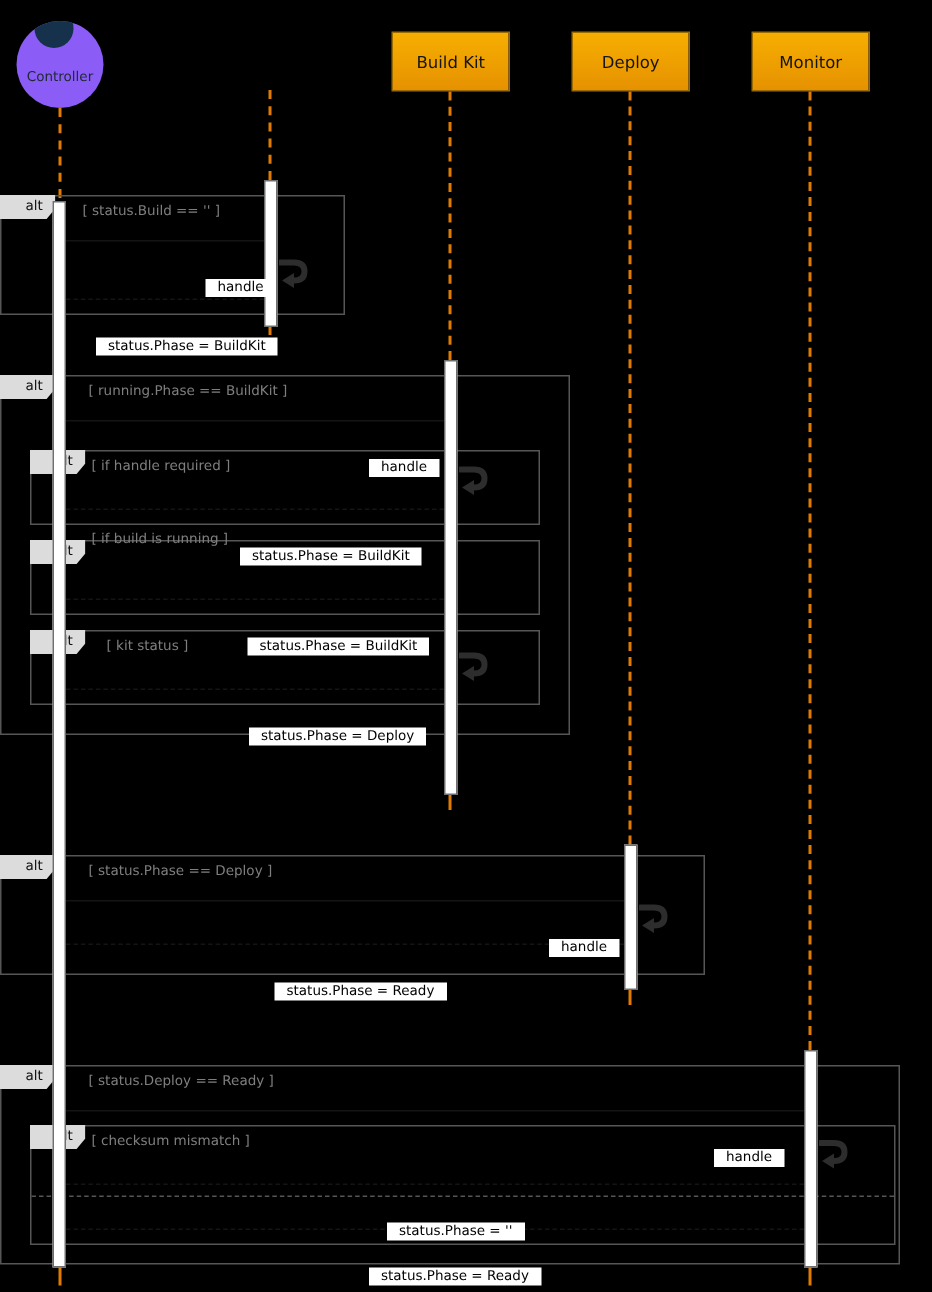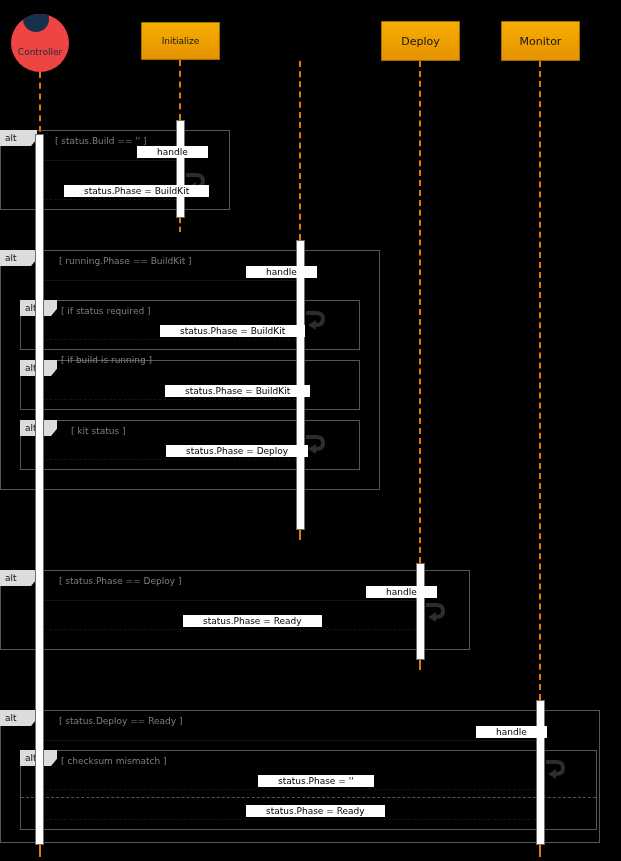--- a/index.html
+++ b/index.html
@@ -5,49 +5,49 @@
   html,body{margin:0;padding:0;background:#000;}
   #canvas{position:relative;width:621px;height:861px;background:#000000;overflow:hidden;
           font-family:"DejaVu Sans","Liberation Sans",sans-serif;}
   .part{position:absolute;display:flex;align-items:center;justify-content:center;
         background:linear-gradient(180deg,#f6ae00,#e69200);border:1px solid #9a6c00;
         color:#151515;box-sizing:border-box;z-index:3;}
   .life{position:absolute;width:0;border-left:2px dashed #e07b00;z-index:1;}
   .bar{position:absolute;width:9px;background:#ffffff;border:1px solid #6e6e6e;box-sizing:border-box;z-index:5;}
   .frag{position:absolute;border:1px solid #565656;box-sizing:border-box;z-index:2;}
   .tab{position:absolute;width:37px;height:16px;background:#dcdcdc;color:#101010;font-size:9px;
-       line-height:16px;padding-left:5px;box-sizing:border-box;
+       line-height:16px;padding-left:17px;box-sizing:border-box;
        clip-path:polygon(0 0,100% 0,100% 55%,84% 100%,0 100%);z-index:4;}
   .guard{position:absolute;color:#7f7f7f;font-size:9px;line-height:12px;white-space:nowrap;z-index:6;}
   .msg{position:absolute;background:#ffffff;color:#000000;font-size:9px;line-height:12px;
-       padding:0 20px;white-space:nowrap;z-index:7;}
+       padding:0 8px;white-space:nowrap;z-index:7;margin-top:40px;}
   .arrow{position:absolute;height:0;border-top:1px solid #141414;z-index:2;}
   .arrow.dashed{border-top-style:dashed;}
   .loop{position:absolute;z-index:6;}
   .divider{position:absolute;height:0;border-top:1px dashed #565656;z-index:2;}
   .actor{position:absolute;left:11px;top:14px;width:58px;height:58px;z-index:3;}
-  .actor-circle{position:relative;width:58px;height:58px;border-radius:50%;background:#ef4444;
+  .actor-circle{position:relative;width:58px;height:58px;border-radius:50%;background:#8b5cf6;
                 overflow:hidden;display:flex;align-items:flex-end;justify-content:center;}
   .actor-blob{position:absolute;top:-8px;left:12px;width:26px;height:26px;border-radius:50%;background:#15314b;}
   .actor-label{position:relative;color:#1f2933;font-size:9px;line-height:12px;margin-bottom:14px;}
 </style>
 </head>
 <body>
 
 <div id="canvas">
 
   <div class="actor">
     <div class="actor-circle">
       <div class="actor-blob"></div>
       <div class="actor-label">Controller</div>
     </div>
   </div>
 
-  <div class="part" style="left:141px;top:22px;width:79px;height:38px;font-size:9px">
-    <span>Initialize</span>
+  <div class="part" style="left:261px;top:21px;width:79px;height:40px;font-size:11px">
+    <span>Build Kit</span>
   </div>
   <div class="part" style="left:501px;top:21px;width:79px;height:40px;font-size:11px">
     <span>Monitor</span>
   </div>
   <div class="part" style="left:381px;top:21px;width:79px;height:40px;font-size:11px">
     <span>Deploy</span>
   </div>
 
   <div class="life" style="left:39px;top:72px;height:60px"></div>
   <div class="life" style="left:39px;top:845px;height:12px"></div>
@@ -63,21 +63,21 @@
   <div class="frag" style="left:0;top:130px;width:230px;height:80px"></div>
   <div class="tab" style="left:0;top:130px">alt</div>
   <div class="guard" style="left:55px;top:135px">[ status.Build == '' ]</div>
 
   <div class="frag" style="left:0;top:250px;width:380px;height:240px"></div>
   <div class="tab" style="left:0;top:250px">alt</div>
   <div class="guard" style="left:59px;top:255px">[ running.Phase == BuildKit ]</div>
 
   <div class="frag" style="left:20px;top:300px;width:340px;height:50px"></div>
   <div class="tab" style="left:20px;top:300px">alt</div>
-  <div class="guard" style="left:61px;top:305px">[ if status required ]</div>
+  <div class="guard" style="left:61px;top:305px">[ if handle required ]</div>
 
   <div class="frag" style="left:20px;top:360px;width:340px;height:50px"></div>
   <div class="tab" style="left:20px;top:360px">alt</div>
   <div class="guard" style="left:61px;top:354px">[ if build is running ]</div>
 
   <div class="frag" style="left:20px;top:420px;width:340px;height:50px"></div>
   <div class="tab" style="left:20px;top:420px">alt</div>
   <div class="guard" style="left:71px;top:425px">[ kit status ]</div>
 
   <div class="frag" style="left:0;top:570px;width:470px;height:80px"></div>

